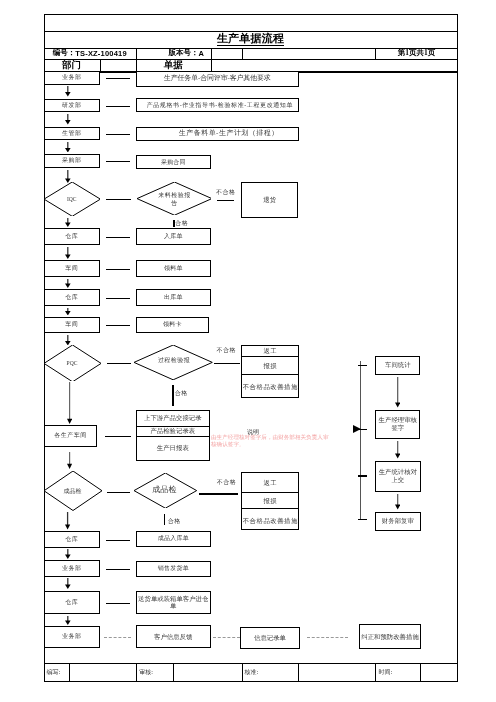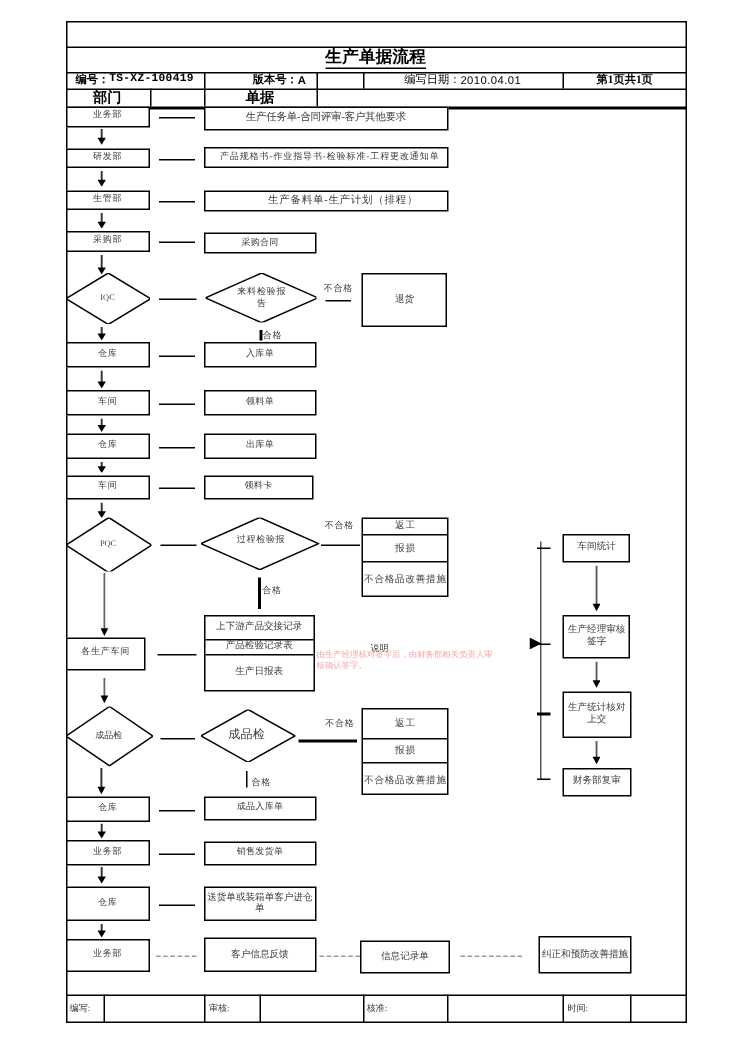--- a/index.html
+++ b/index.html
@@ -55,29 +55,25 @@
 <div class="connv" style="left:210.5px;top:47.5px;height:23.8px;width:1px;background:#000;"></div>
 <div class="connv" style="left:241.5px;top:47.5px;height:11.8px;width:1px;background:#000;"></div>
 <div class="connv" style="left:375.4px;top:47.5px;height:11.8px;width:1px;background:#000;"></div>
 <div class="connv" style="left:99.5px;top:59.3px;height:12px;width:1px;background:#000;"></div>
 <div class="connv" style="left:136px;top:59.3px;height:12px;width:1px;background:#000;"></div>
 <div class="cell" style="left:43.5px;top:31px;width:414px;height:16.5px;">
       <span class="title">生产单据流程</span>
     </div>
 <div class="cell hdr" style="left:43.5px;top:47.5px;width:92.5px;height:11.8px;">
       <span>编号：</span>
-      <span style="font-family:Liberation Mono, monospace;letter-spacing:0.2px;">TS-XZ-100419</span>
+      <span style="font-family:Liberation Sans, sans-serif;letter-spacing:0.2px;">TS-XZ-100419</span>
     </div>
 <div class="cell hdr" style="left:136px;top:47.5px;width:71px;height:11.8px;justify-content:flex-end;padding-right:3px;">
       <span>版本号：</span>
       <span style="font-family:'Liberation Sans',sans-serif;">A</span>
-    </div>
-<div class="cell hdr" style="left:241.5px;top:47.5px;width:133.9px;height:11.8px;font-weight:normal;">
-      <span>编写日期：</span>
-      <span style="font-family:'Liberation Sans',sans-serif;letter-spacing:0.3px;">2010.04.01</span>
     </div>
 <div class="cell hdr" style="left:375.4px;top:47.5px;width:82.1px;height:11.8px;">
       <span>第1页共1页</span>
     </div>
 <div class="cell hdr2" style="left:43.5px;top:59.3px;width:56px;height:12px;">
       <span>部门</span>
     </div>
 <div class="cell hdr2" style="left:136px;top:59.3px;width:74.5px;height:12px;">
       <span>单据</span>
     </div>

